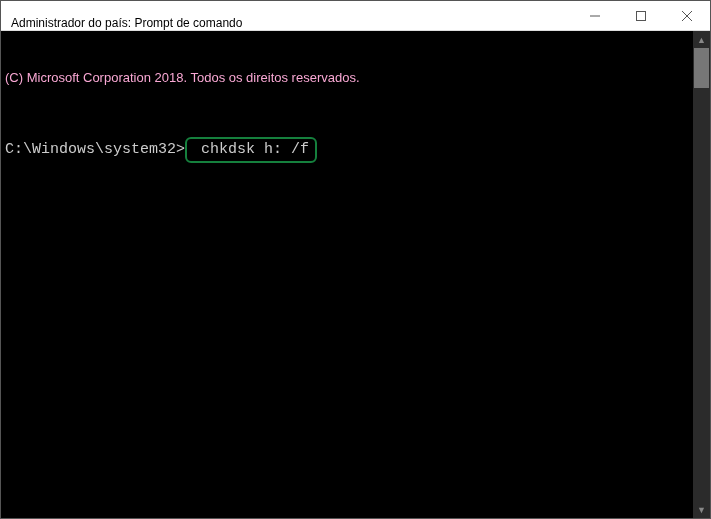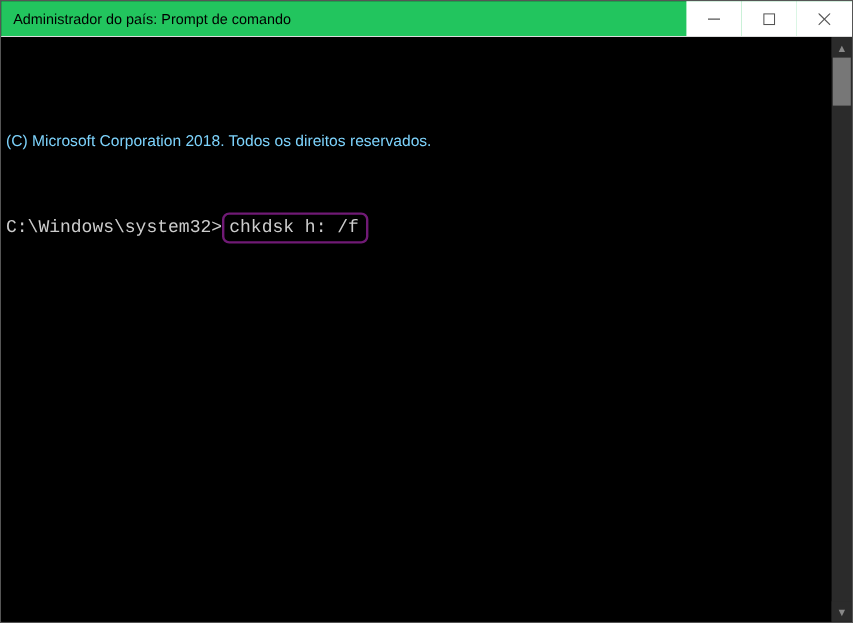--- a/index.html
+++ b/index.html
@@ -13,23 +13,23 @@
   .window {
     width: 711px;
     height: 519px;
     border: 1px solid #555;
     display: flex;
     flex-direction: column;
     background: #000;
   }
   .titlebar {
     height: 30px;
-    background: #22c55e;
+    background: #ffffff;
     display: flex;
-    align-items: center;
+    align-items: flex-end;
     border-bottom: 1px solid #ddd;
     flex-shrink: 0;
   }
   .title-text {
     font-size: 12px;
     color: #000;
     padding-left: 10px;
     flex: 1;
     white-space: nowrap;
     overflow: hidden;
@@ -60,26 +60,26 @@
     color: #ccc;
     font-family: "NSimSun","SimSun","Consolas","Courier New",monospace;
     font-size: 15px;
     line-height: 18px;
     padding: 2px 4px;
     white-space: pre;
     overflow: hidden;
     position: relative;
   }
   .line { display: block; }
-  .copyright { color: #7dd3fc; font-family: "Segoe UI", sans-serif; font-size: 13px; margin-top: 40px; }
+  .copyright { color: #f9a8d4; font-family: "Segoe UI", sans-serif; font-size: 13px; }
   .prompt-line { margin-top: 14px; }
   .highlight-box {
-    border: 2px solid #701a75;
+    border: 2px solid #15803d;
     border-radius: 6px;
-    padding: 2px 6px 2px 4px;
+    padding: 2px 6px 2px 14px;
     display: inline-block;
     line-height: 1.2;
   }
   .scrollbar {
     width: 17px;
     background: #2b2b2b;
     position: relative;
     flex-shrink: 0;
   }
   .scroll-arrow {

